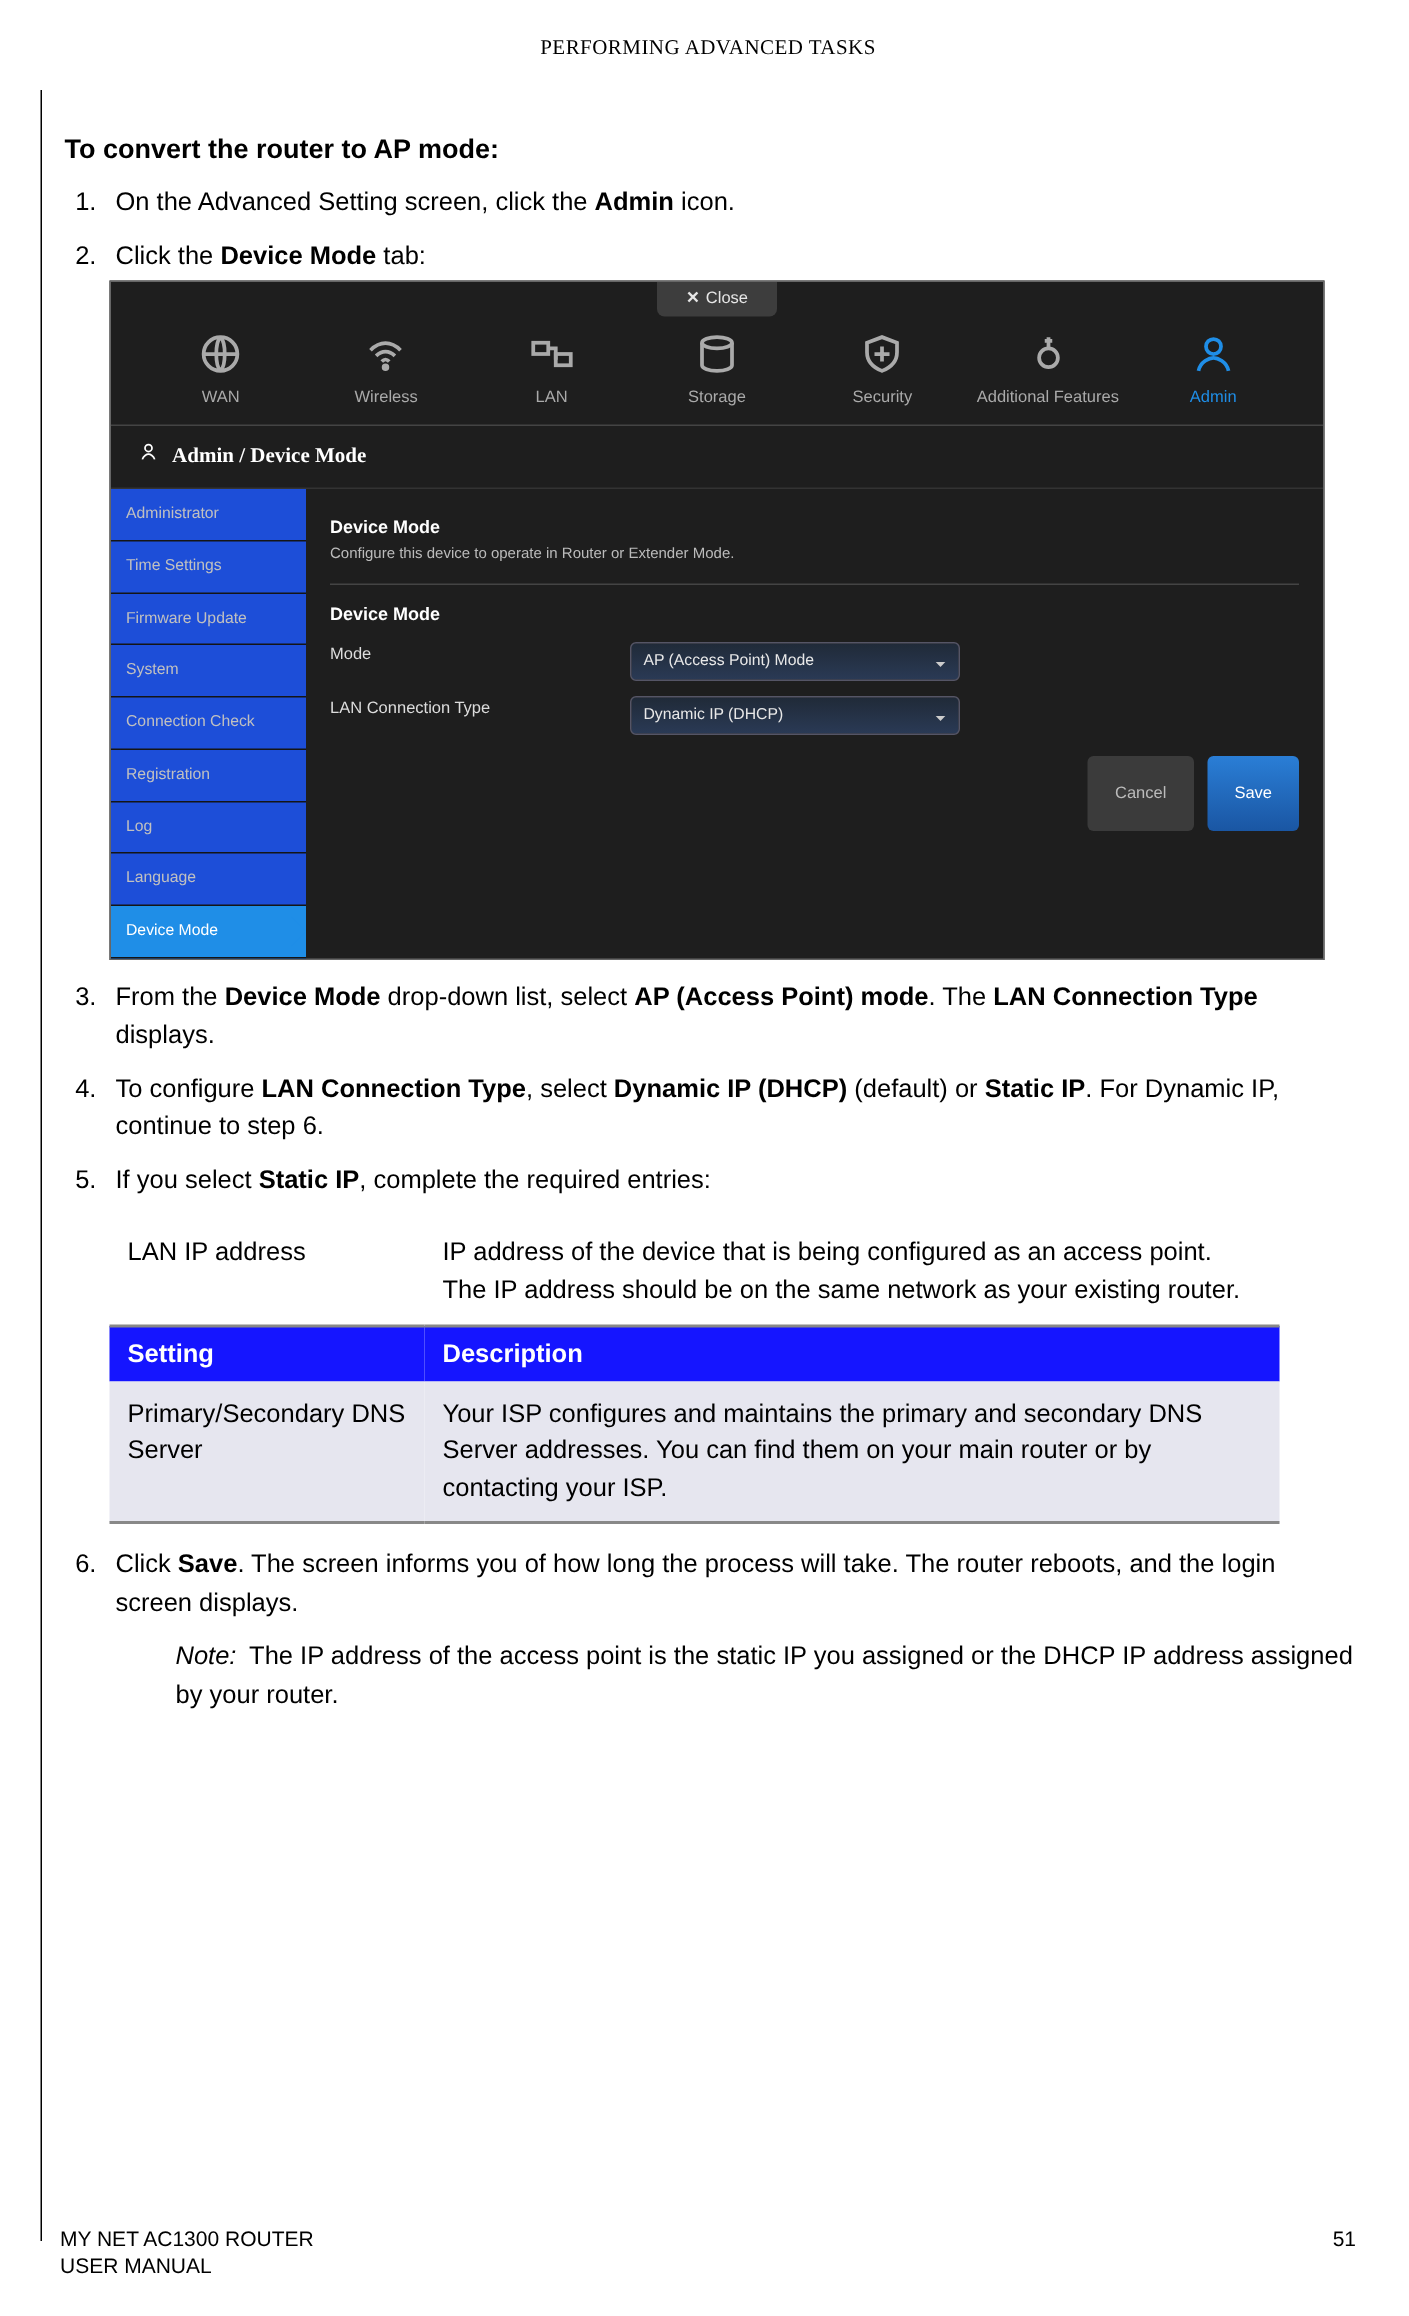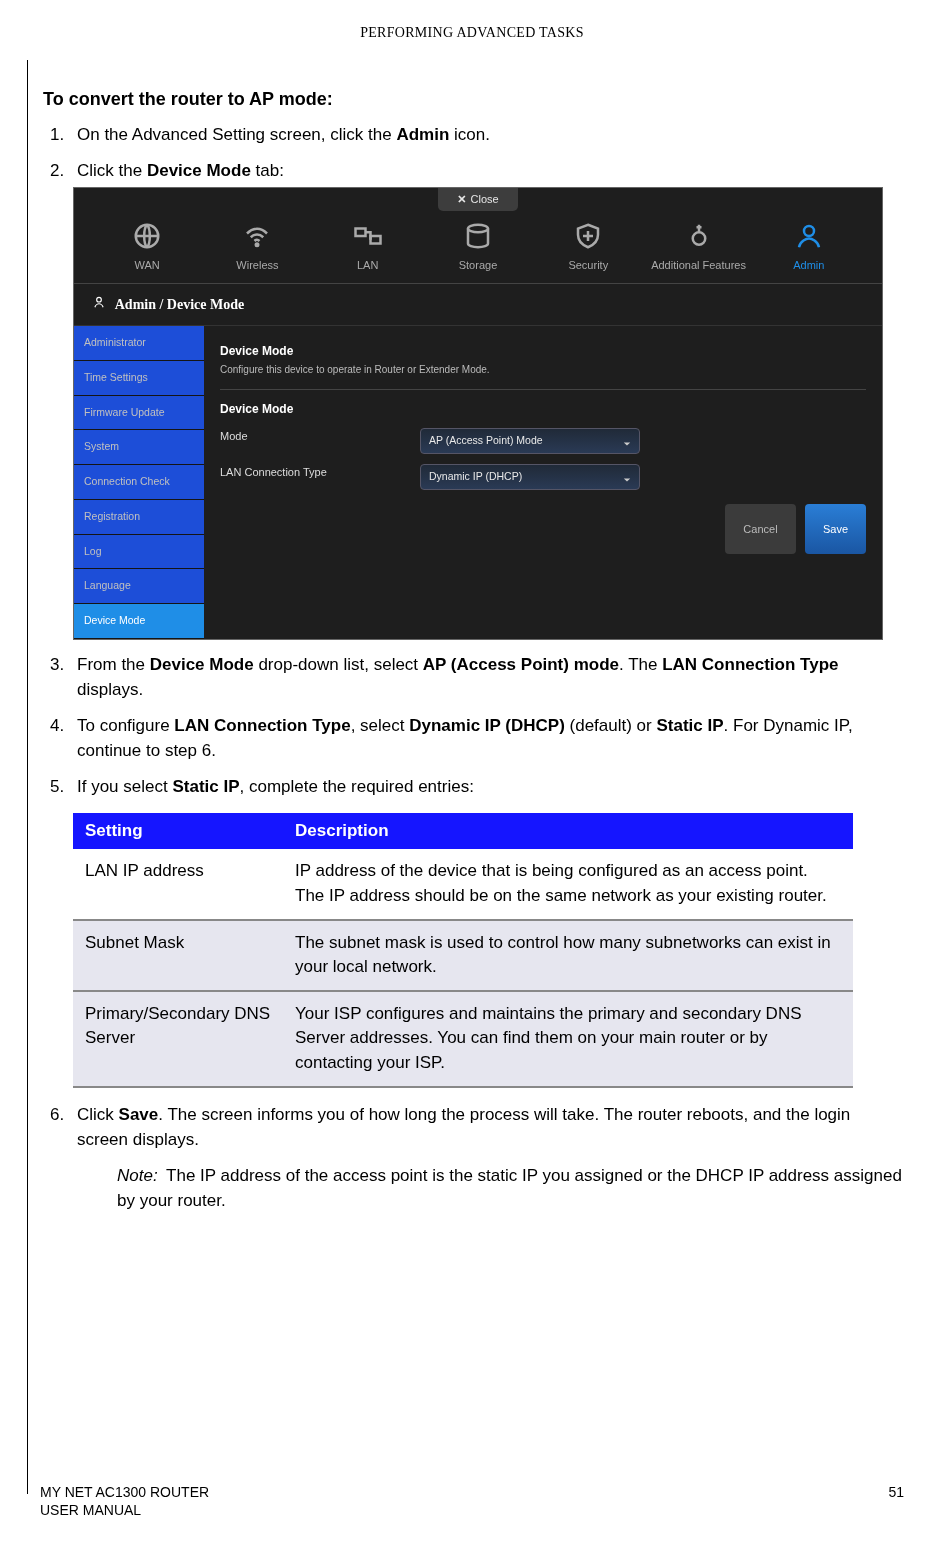--- a/index.html
+++ b/index.html
@@ -371,30 +371,26 @@
     </li>
 
     <li>
       <span>If you select </span><span class="b">Static IP</span><span>, complete the required entries:</span>
     </li>
   </ol>
 
   <table class="settings-table">
     <tbody>
         <tr>
-      <th>Setting</th>
-      <th>Description</th>
-    </tr>
-    <tr>
       <td>LAN IP address</td>
       <td>IP address of the device that is being configured as an access point. The IP address should be on the same network as your existing router.</td>
     </tr>
-    <tr class="alt">
-      <td>Subnet Mask</td>
-      <td>The subnet mask is used to control how many subnetworks can exist in your local network.</td>
+    <tr>
+      <th>Setting</th>
+      <th>Description</th>
     </tr>
     <tr class="alt">
       <td>Primary/Secondary DNS Server</td>
       <td>Your ISP configures and maintains the primary and secondary DNS Server addresses. You can find them on your main router or by contacting your ISP.</td>
     </tr>
   </tbody>
     </table>
 
   <ol class="steps" start="6">
     <li>

